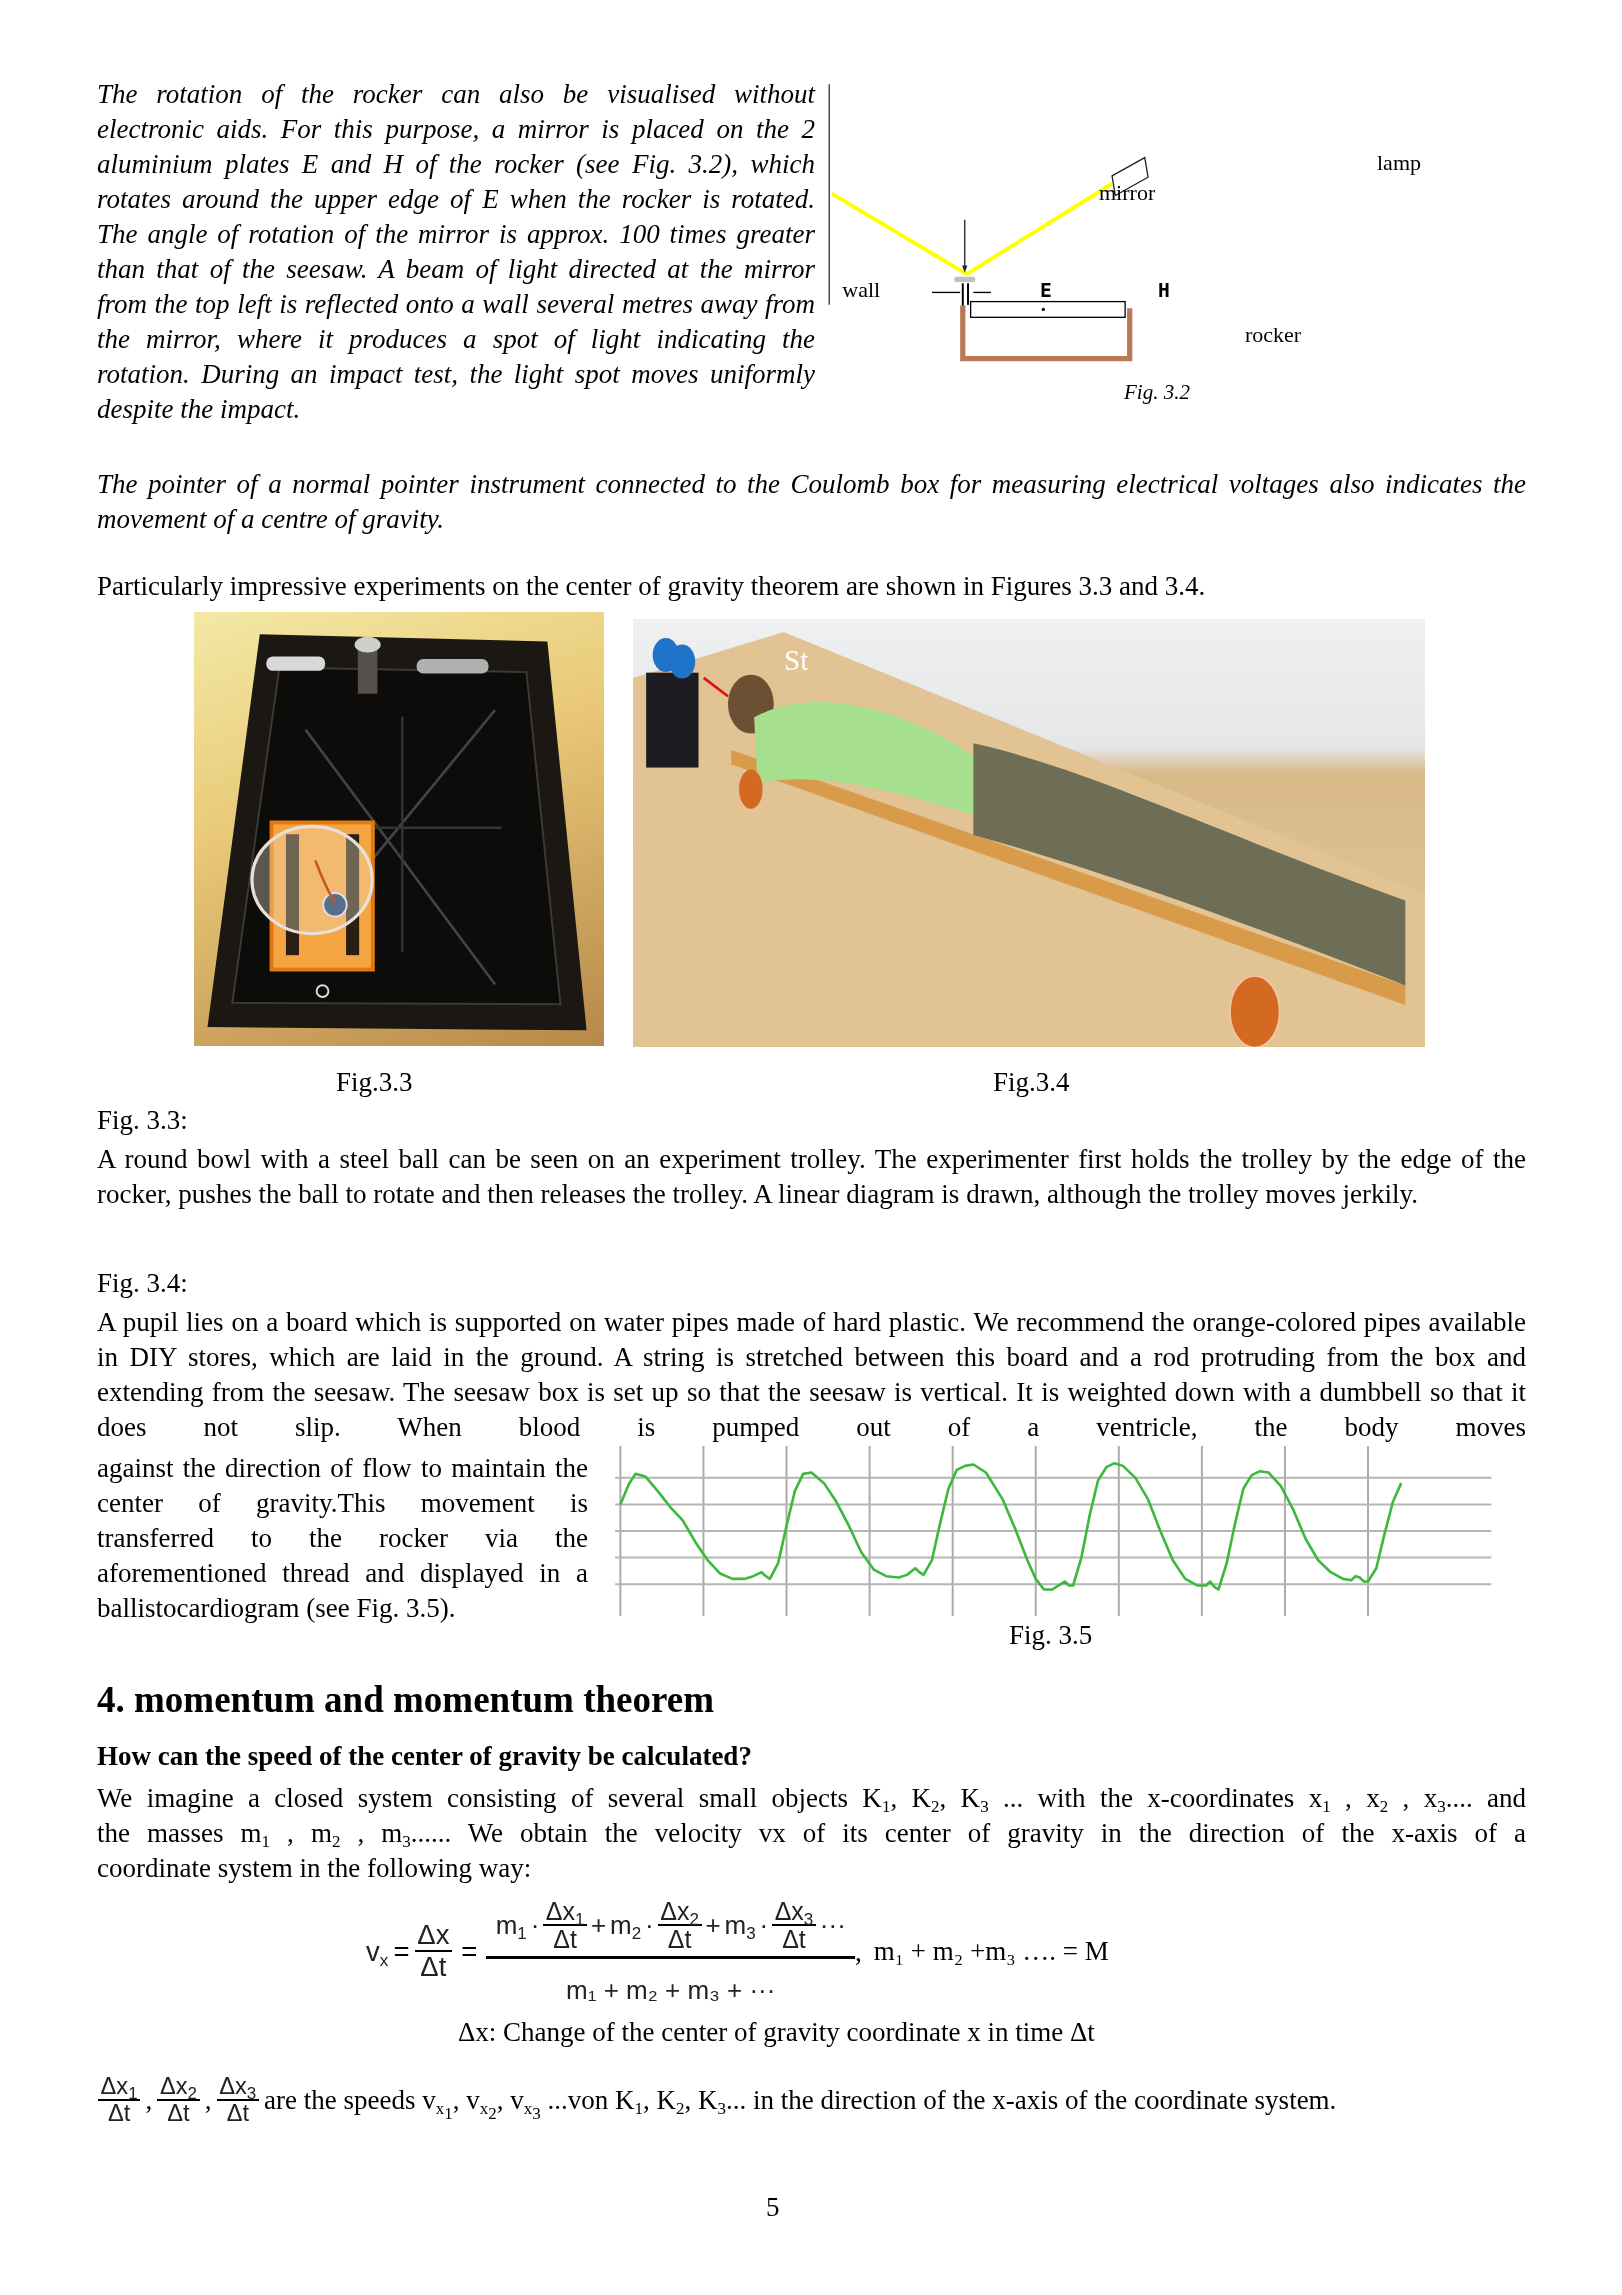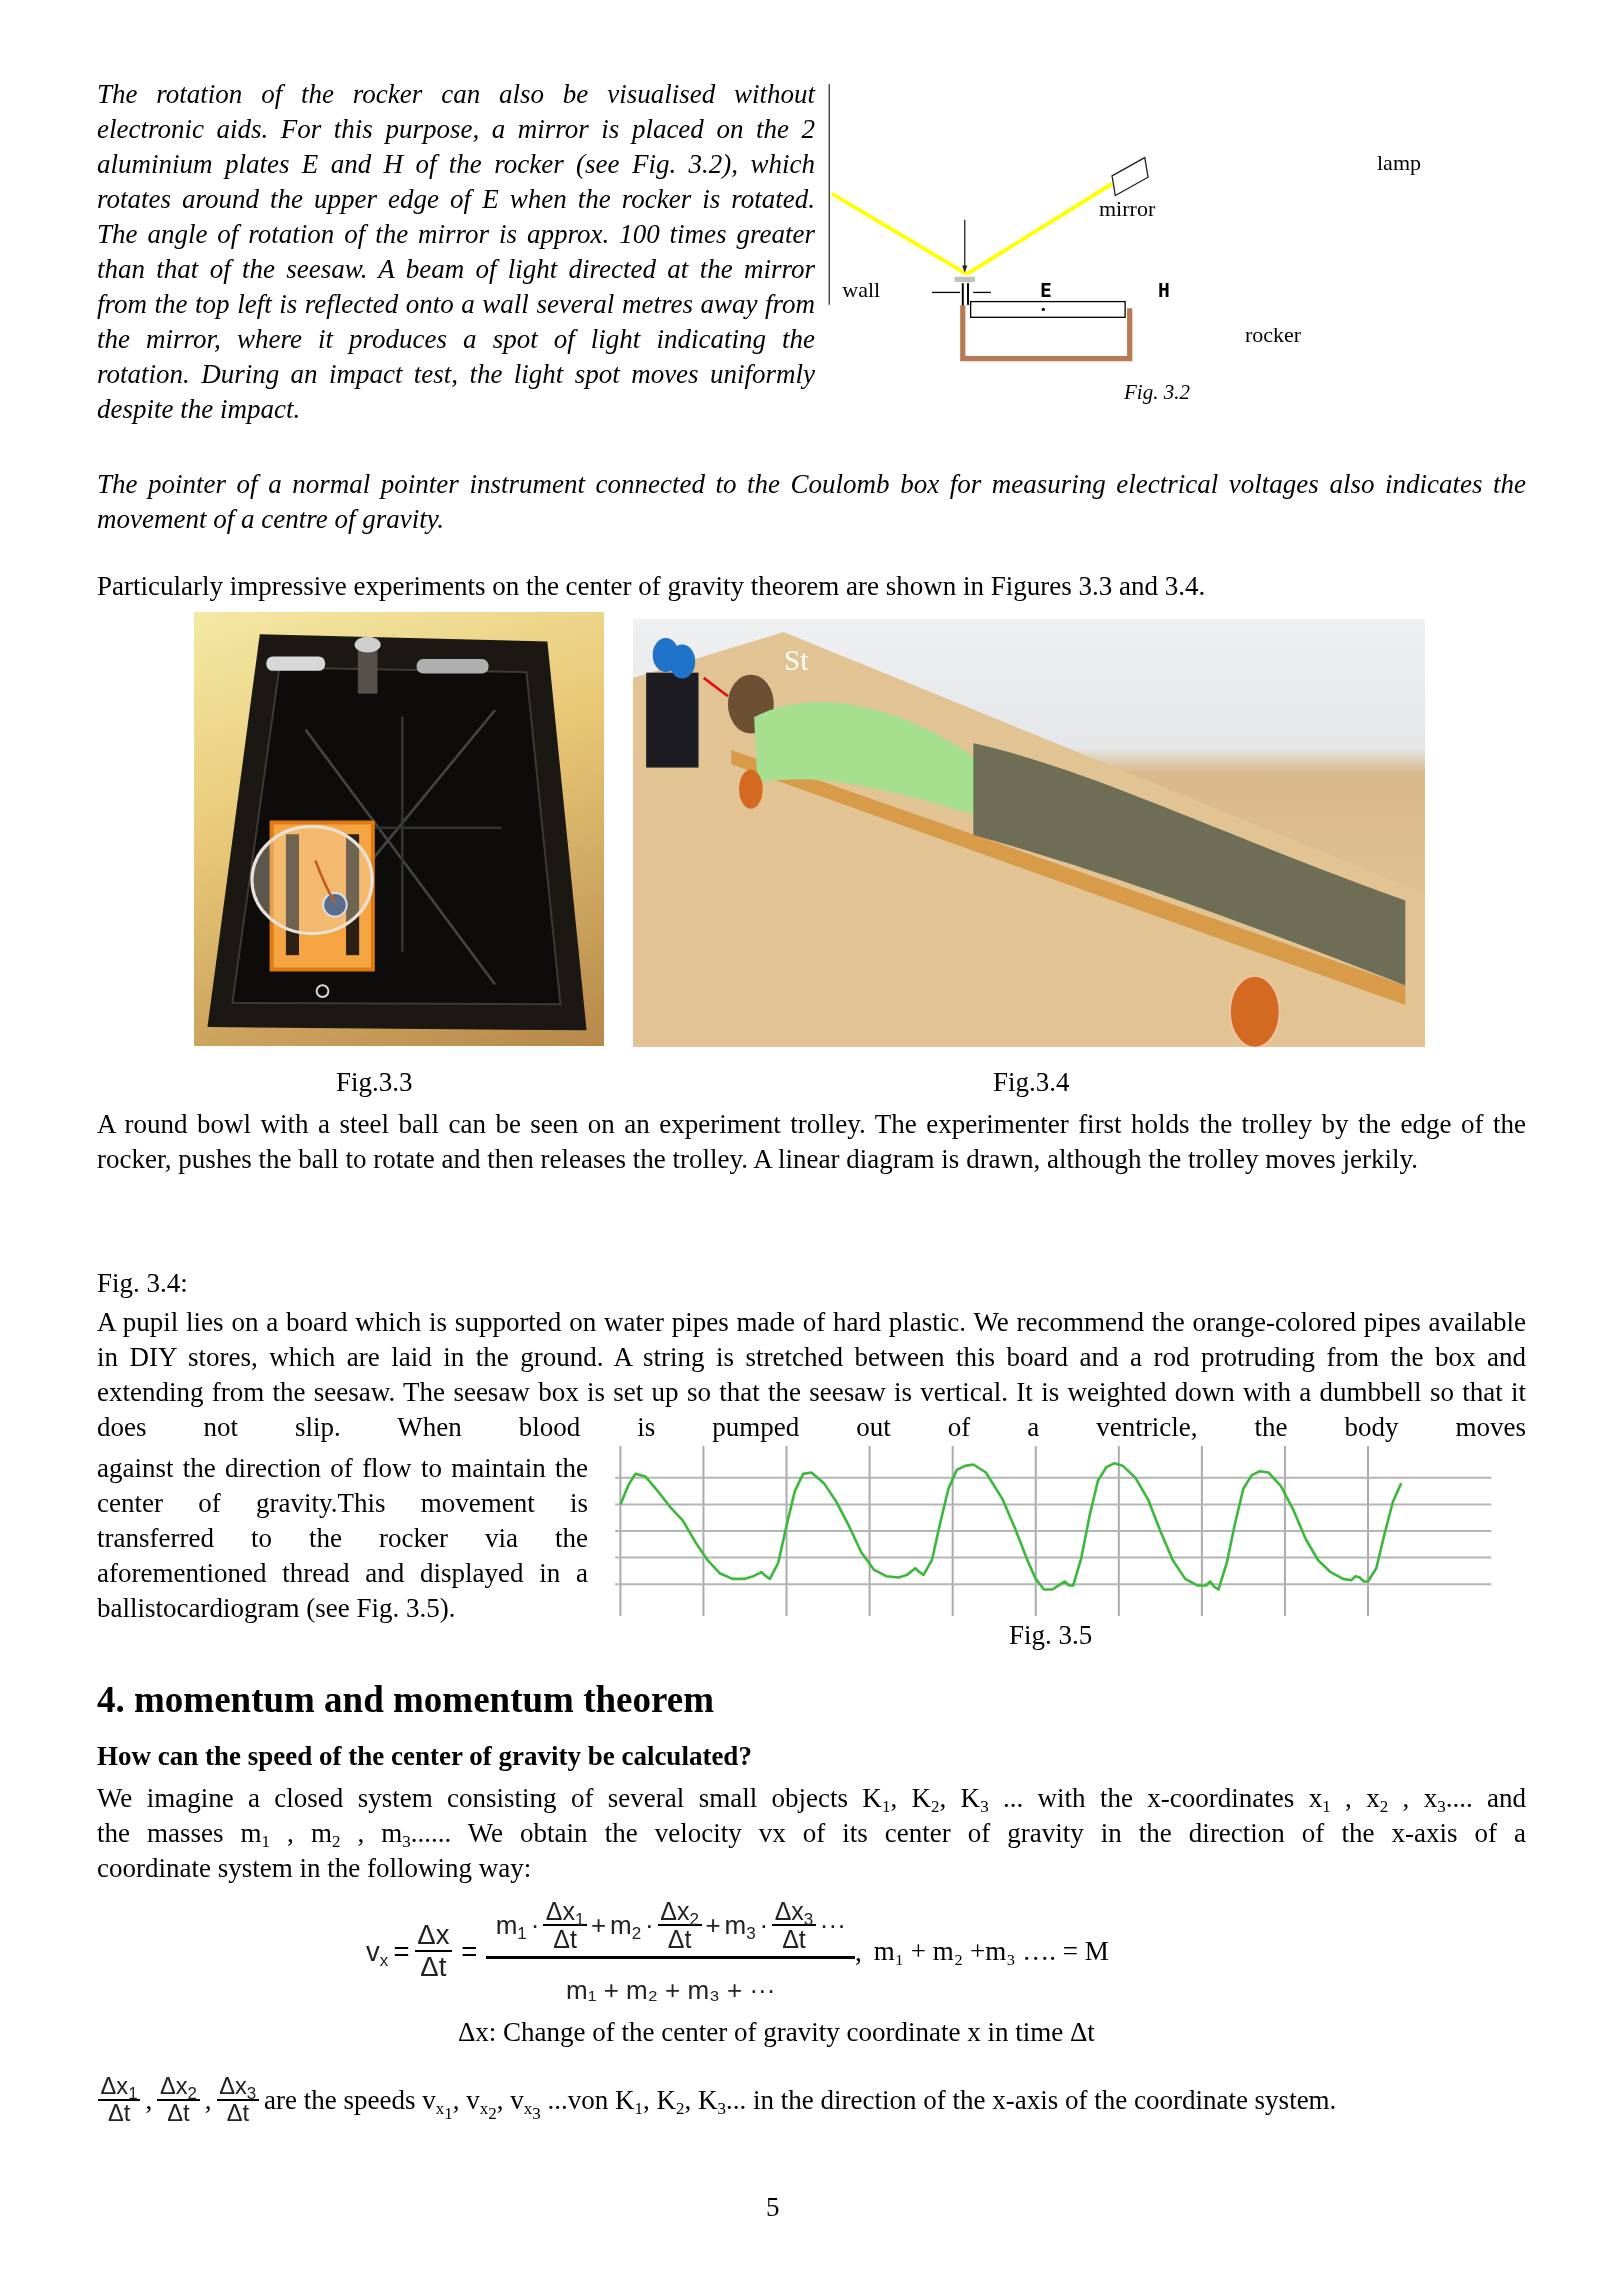--- a/index.html
+++ b/index.html
@@ -37,21 +37,21 @@
     <rect x="199" y="302" width="32" height="8" rx="3" fill="#c0c0c0"></rect>
     <line x1="212" y1="312" x2="212" y2="368" stroke="#000" stroke-width="3"></line>
     <line x1="220" y1="312" x2="220" y2="345" stroke="#000" stroke-width="3"></line>
     <line x1="165" y1="326" x2="208" y2="326" stroke="#000" stroke-width="2"></line>
     <line x1="228" y1="326" x2="255" y2="326" stroke="#000" stroke-width="2"></line>
     <rect x="224" y="340" width="236" height="24" fill="#fff" stroke="#000" stroke-width="2"></rect>
     <circle cx="335" cy="352" r="2.5" fill="#000"></circle>
     <path d="M 212 346 L 212 427 L 467 427 L 467 350" fill="none" stroke="#b87a55" stroke-width="8"></path>
   </svg>
   <span class="abs" style="left:18.3px; top:198px; font-size:22px;">wall</span>
-  <span class="abs" style="left:275px; top:101px; font-size:22px;margin-top:16px;">mirror</span>
+  <span class="abs" style="left:275px; top:101px; font-size:22px;">mirror</span>
   <span class="abs" style="left:553px; top:71px; font-size:22px;">lamp</span>
   <span class="abs" style="left:216px; top:200px; font-size:19.6px; font-weight:bold; font-family:'DejaVu Sans Mono', monospace;">E</span>
   <span class="abs" style="left:334px; top:200px; font-size:19.6px; font-weight:bold; font-family:'DejaVu Sans Mono', monospace;">H</span>
   <span class="abs" style="left:421px; top:243px; font-size:22px;">rocker</span>
   <span class="abs ital" style="left:300px; top:301px; font-size:21px;">Fig. 3.2</span>
 </div>
 
 <div class="abs txt ital" style="left:97px; top:467px; width:1429px;">
   <p>The pointer of a normal pointer instrument connected to the Coulomb box for measuring electrical voltages also indicates the movement of a centre of gravity.</p>
 </div>
@@ -96,20 +96,21 @@
     <ellipse cx="180" cy="260" rx="18" ry="30" fill="#d46a22"></ellipse>
     <ellipse cx="950" cy="600" rx="38" ry="55" fill="#d46a22" stroke="#f3c2a7" stroke-width="3"></ellipse>
   </svg>
   <span class="abs" style="left:151px; top:25px; font-size:29px; color:#fff;">St</span>
 </div>
 
 <span class="abs cap" style="left:336px; top:1067px;">Fig.3.3</span>
 <span class="abs cap" style="left:993px; top:1067px;">Fig.3.4</span>
 
 <div class="abs txt" style="left:97px; top:1103px; width:1429px;">
+  <p style="text-align:left;">Fig. 3.3:</p>
   <p style="margin-top:3.9px;">A round bowl with a steel ball can be seen on an experiment trolley. The experimenter first holds the trolley by the edge of the rocker, pushes the ball to rotate and then releases the trolley. A linear diagram is drawn, although the trolley moves jerkily.</p>
 </div>
 
 <div class="abs txt" style="left:97px; top:1266px; width:1429px;">
   <p style="text-align:left;">Fig. 3.4:</p>
   <p class="justify-last" style="margin-top:3.9px;">A pupil lies on a board which is supported on water pipes made of hard plastic. We recommend the orange-colored pipes available in DIY stores, which are laid in the ground. A string is stretched between this board and a rod protruding from the box and extending from the seesaw. The seesaw box is set up so that the seesaw is vertical. It is weighted down with a dumbbell so that it does not slip. When blood  is  pumped  out  of a  ventricle,  the body  moves</p>
 </div>
 <div class="abs txt" style="left:97px; top:1451px; width:491px;">
   <p>against the direction of flow to maintain the center of gravity.This movement is transferred to the rocker via the aforementioned thread and displayed in a ballistocardiogram (see Fig. 3.5).</p>
 </div>

